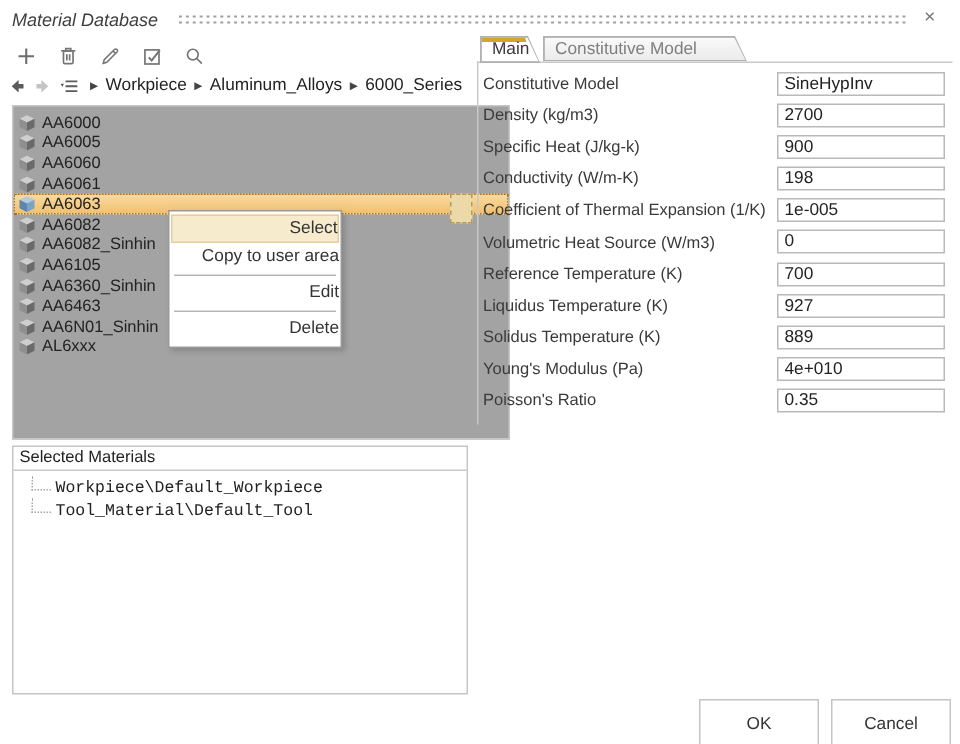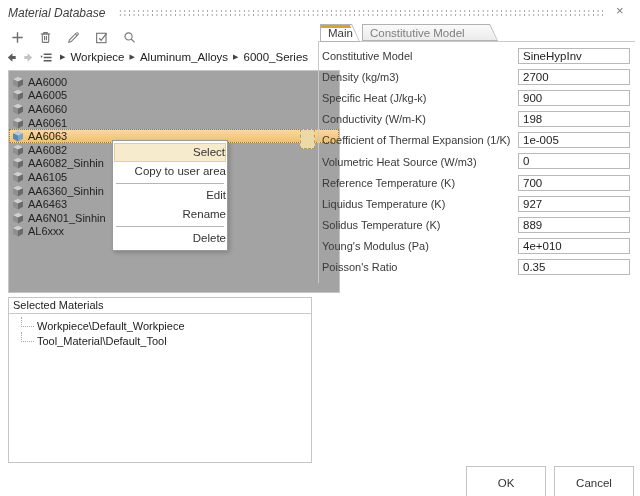--- a/index.html
+++ b/index.html
@@ -67,21 +67,21 @@
   .flabel { font-size:11px; color:#3a3a3a; white-space:nowrap; }
   .fvalue { position:absolute; left:196px; top:2.5px; width:112px; height:16px;
     border:1px solid #b9b9b9; background:#fff; font-family:"Liberation Sans",sans-serif;
     font-size:11.5px; color:#222; padding:0 4px; outline:none; }
 
   
   .selpanel { position:absolute; left:8px; top:297px; width:304px; height:166px;
     border:1px solid #c6c6c6; background:#fff; }
   .selpanel .hdr { height:16px; line-height:15px; border-bottom:1px solid #c9c9c9; padding-left:4px; font-size:11px; color:#222; }
   .tree { padding-top:4px; }
-  .tree-item { height:15px; display:flex; align-items:center; font-size:11px; color:#222; margin-left:12px; white-space:nowrap; }
+  .tree-item { height:15px; display:flex; align-items:center; font-size:11px; color:#222; margin-left:12px; white-space:nowrap;font-family:Liberation Mono, monospace; }
   .tree-item::before { content:""; width:12px; height:9px; margin-right:3px; transform:translateY(-4px);
     border-left:1px dotted #a8a8a8; border-bottom:1px dotted #a8a8a8; }
 
   
   .btn { position:absolute; width:80px; height:34px; background:#fff; border:1px solid #c4c4c4;
     border-radius:0; font-size:11.5px; color:#333; display:flex; align-items:center; justify-content:center; }
   #btn-ok { left:466px; top:466px; }
   #btn-cancel { left:554px; top:466px; }
 </style>
 </head>
@@ -324,21 +324,20 @@
         <div class="tree-item">Workpiece\Default_Workpiece</div>
         <div class="tree-item">Tool_Material\Default_Tool</div>
       </div>
   </div>
 
   <div class="context-menu" id="ctx-menu">
       <div class="menu-item hl">Select</div>
       <div class="menu-item">Copy to user area</div>
       <div class="menu-sep"></div>
       <div class="menu-item">Edit</div>
-      <div class="menu-item">Rename</div>
       <div class="menu-sep"></div>
       <div class="menu-item">Delete</div>
     </div>
 
   <div class="btn" id="btn-ok">OK</div>
   <div class="btn" id="btn-cancel">Cancel</div>
 
 </div>
 
 </body></html>

